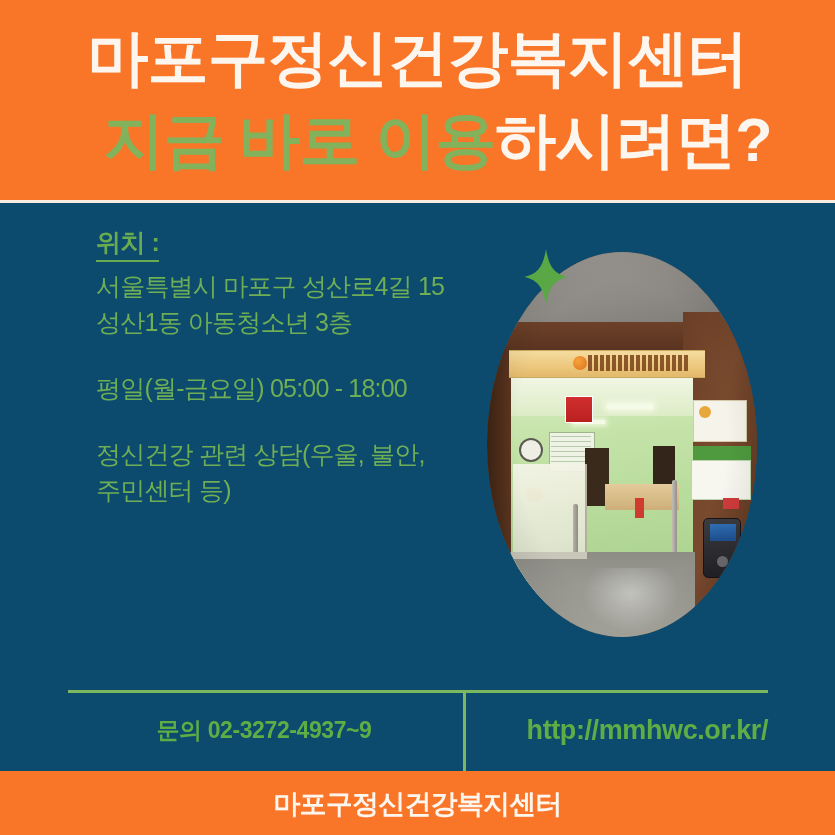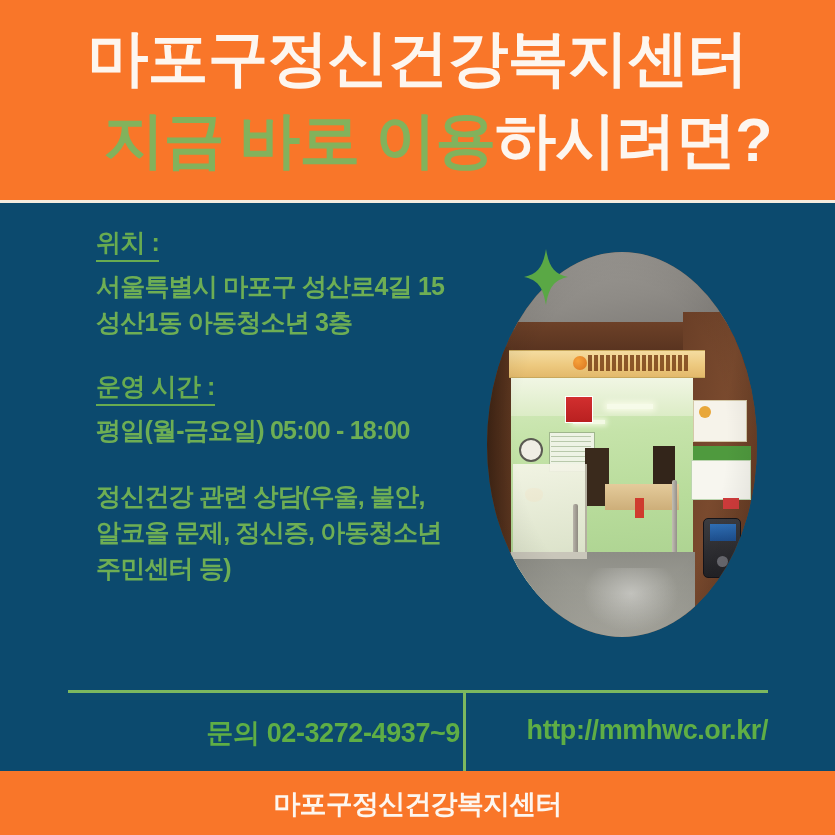--- a/index.html
+++ b/index.html
@@ -93,21 +93,21 @@
     color: #68ab50;
     letter-spacing: -0.5px;
     line-height: 1.28;
     border-bottom: 2px solid #68ab50;
     padding-bottom: 2px;
     margin-bottom: 6px;
     white-space: nowrap;
   }
   .info-line {
     font-size: 25px;
-    font-weight: bold;
+    font-weight: normal;
     color: #6eae54;
     letter-spacing: -0.8px;
     line-height: 1.44;
     white-space: nowrap;
   }
 
   
   .photo-wrap {
     position: absolute;
     left: 487px;
@@ -382,22 +382,22 @@
     top: 693px;
     width: 3px;
     height: 78px;
     background: #7cb85f;
   }
   .contact-phone {
     position: absolute;
     left: 68px;
     top: 715px;
     width: 392px;
-    text-align: right;
-    font-size: 27px;
+    text-align: center;
+    font-size: 23px;
     font-weight: bold;
     color: #5fae45;
     letter-spacing: -0.4px;
     white-space: nowrap;
   }
   .contact-url {
     position: absolute;
     left: 468px;
     top: 715px;
     width: 300px;
@@ -448,27 +448,25 @@
 
   <div class="info-col">
 
     <div class="info-block">
       <div class="info-head">위치 :</div>
       <div class="info-line">서울특별시 마포구 성산로4길 15</div>
       <div class="info-line">성산1동 아동청소년 3층</div>
     </div>
 
     <div class="info-block">
-      <div class="info-head">운영 시간 :</div>
       <div class="info-line">평일(월-금요일)  05:00 - 18:00</div>
     </div>
 
     <div class="info-block">
       <div class="info-line">정신건강 관련 상담(우울, 불안,</div>
-      <div class="info-line">알코올 문제, 정신증, 아동청소년</div>
       <div class="info-line">주민센터 등)</div>
     </div>
 
   </div>
 
   <div class="photo-wrap">
     <div class="photo-ellipse">
       <div class="ph-ceiling"></div>
       <div class="ph-header-beam"></div>
       <div class="ph-right-pillar"></div>

